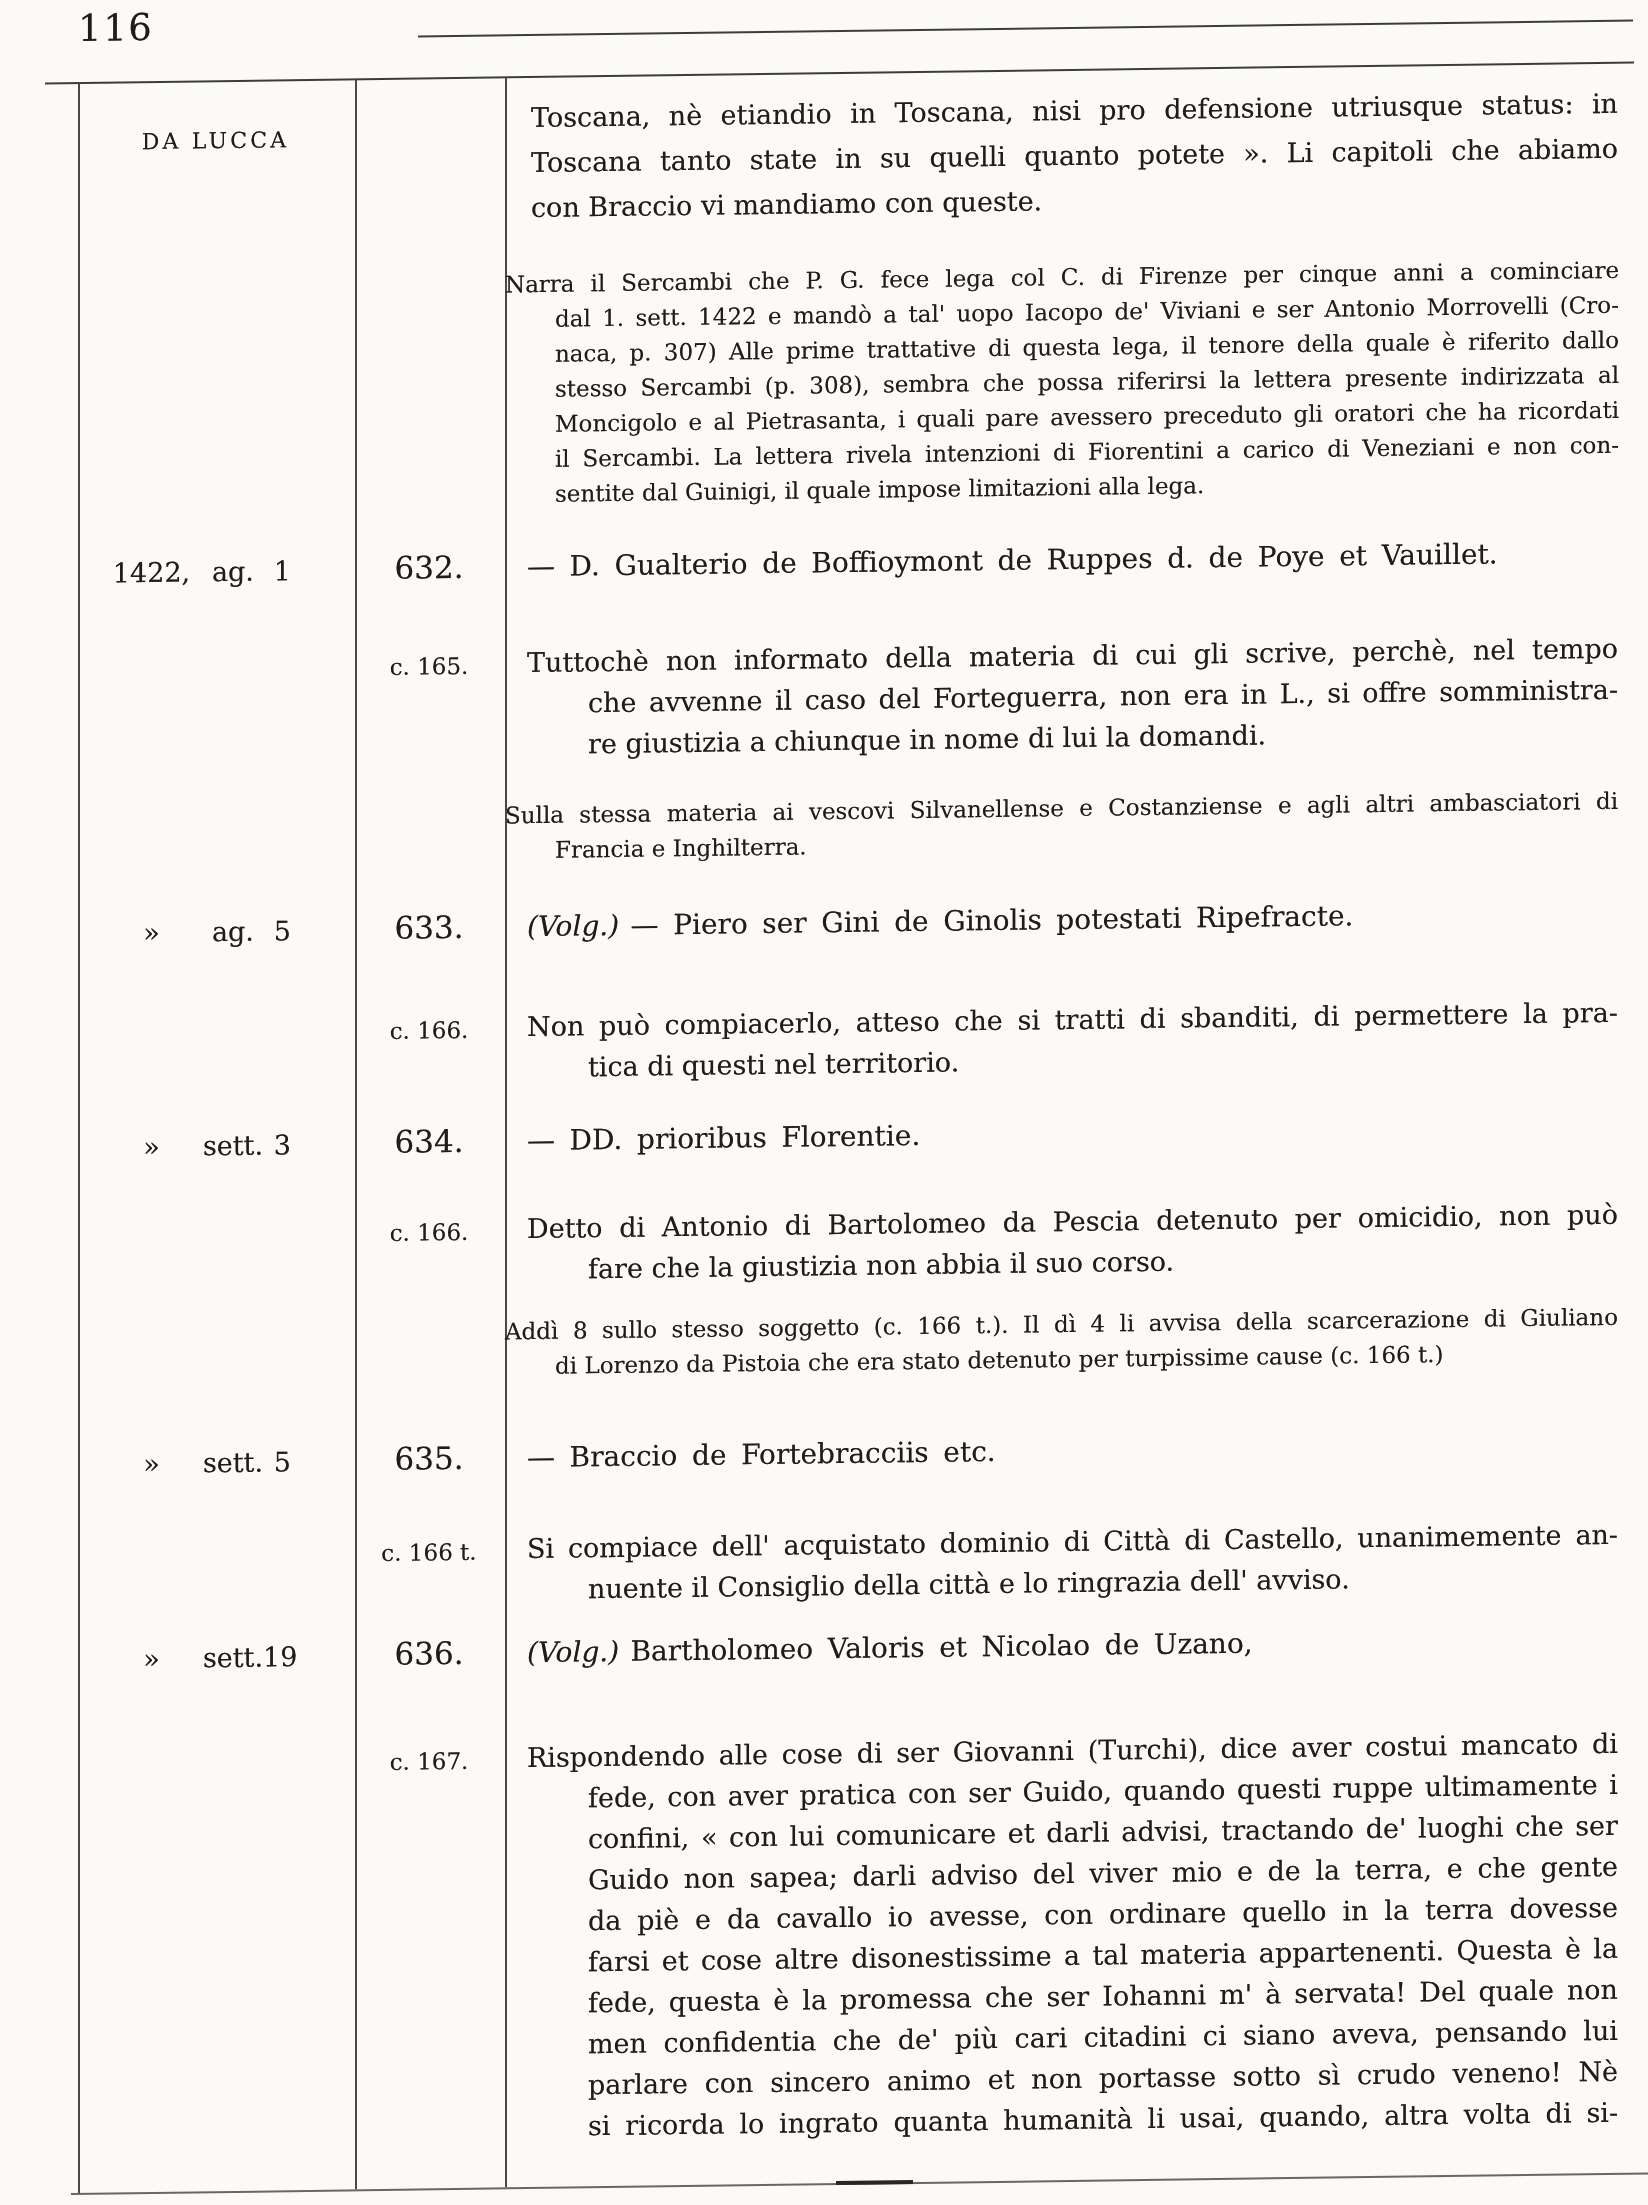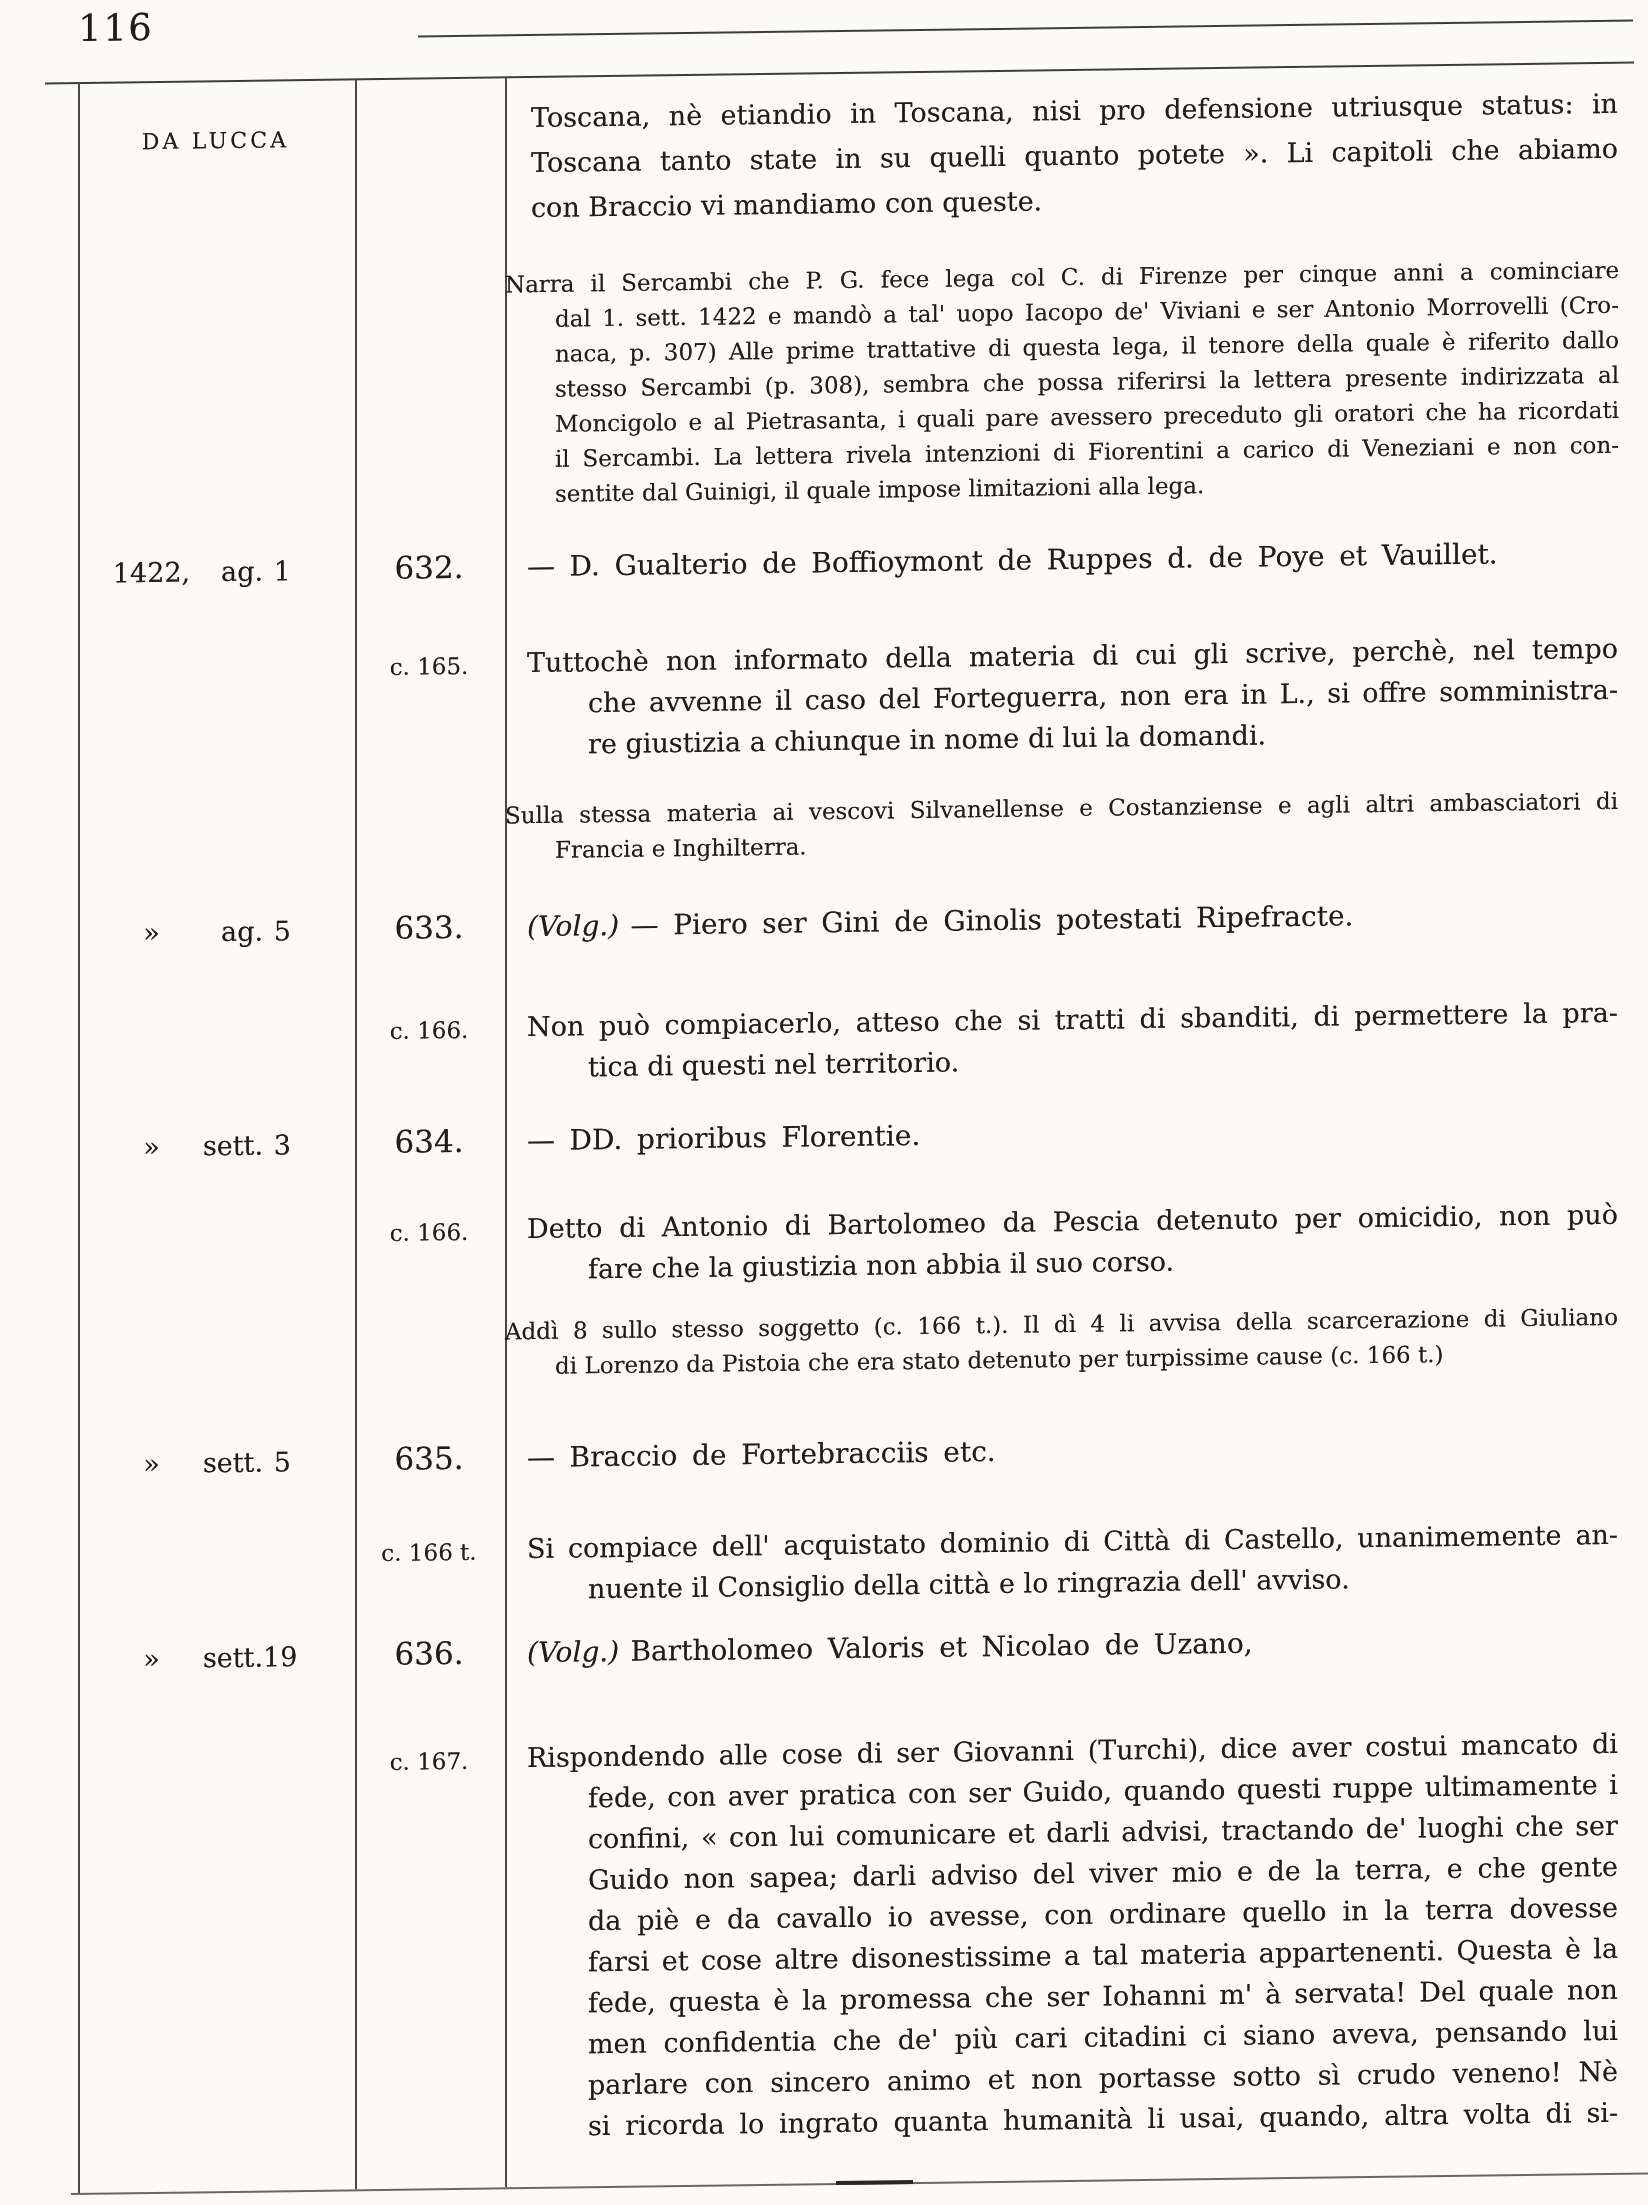--- a/index.html
+++ b/index.html
@@ -30,21 +30,21 @@
   .note-block{left:505px;width:1114px;font-size:23px;}
   .note-block .nline{line-height:35px;}
   .note-block .nline:not(:first-child){padding-left:50px;box-sizing:border-box;}
   .row{position:absolute;left:77px;width:1546px;}
   .date{
     position:absolute;left:0;top:4px;width:277px;
     display:flex;padding-left:28px;box-sizing:border-box;
     font-size:27px;
   }
   .d-year{width:93px;text-align:center;}
-  .d-month{width:65px;text-align:right;padding-left:4.9px;box-sizing:border-box;}
+  .d-month{width:65px;text-align:center;padding-left:4.9px;box-sizing:border-box;}
   .d-day{width:28px;text-align:right;}
   .num{position:absolute;left:277px;top:0;width:150px;text-align:center;font-size:31px;}
   .heading{
     margin-left:450px;width:1091px;
     font-size:28px;line-height:37px;word-spacing:5.7px;
   }
   .volg{font-style:italic;margin-right:11.4px;}
   .volg:empty{display:none;margin:0;}
   .folio{position:absolute;left:277px;top:9.7px;width:150px;text-align:center;font-size:23px;}
   .btext{margin-left:450px;width:1091px;font-size:27px;}

